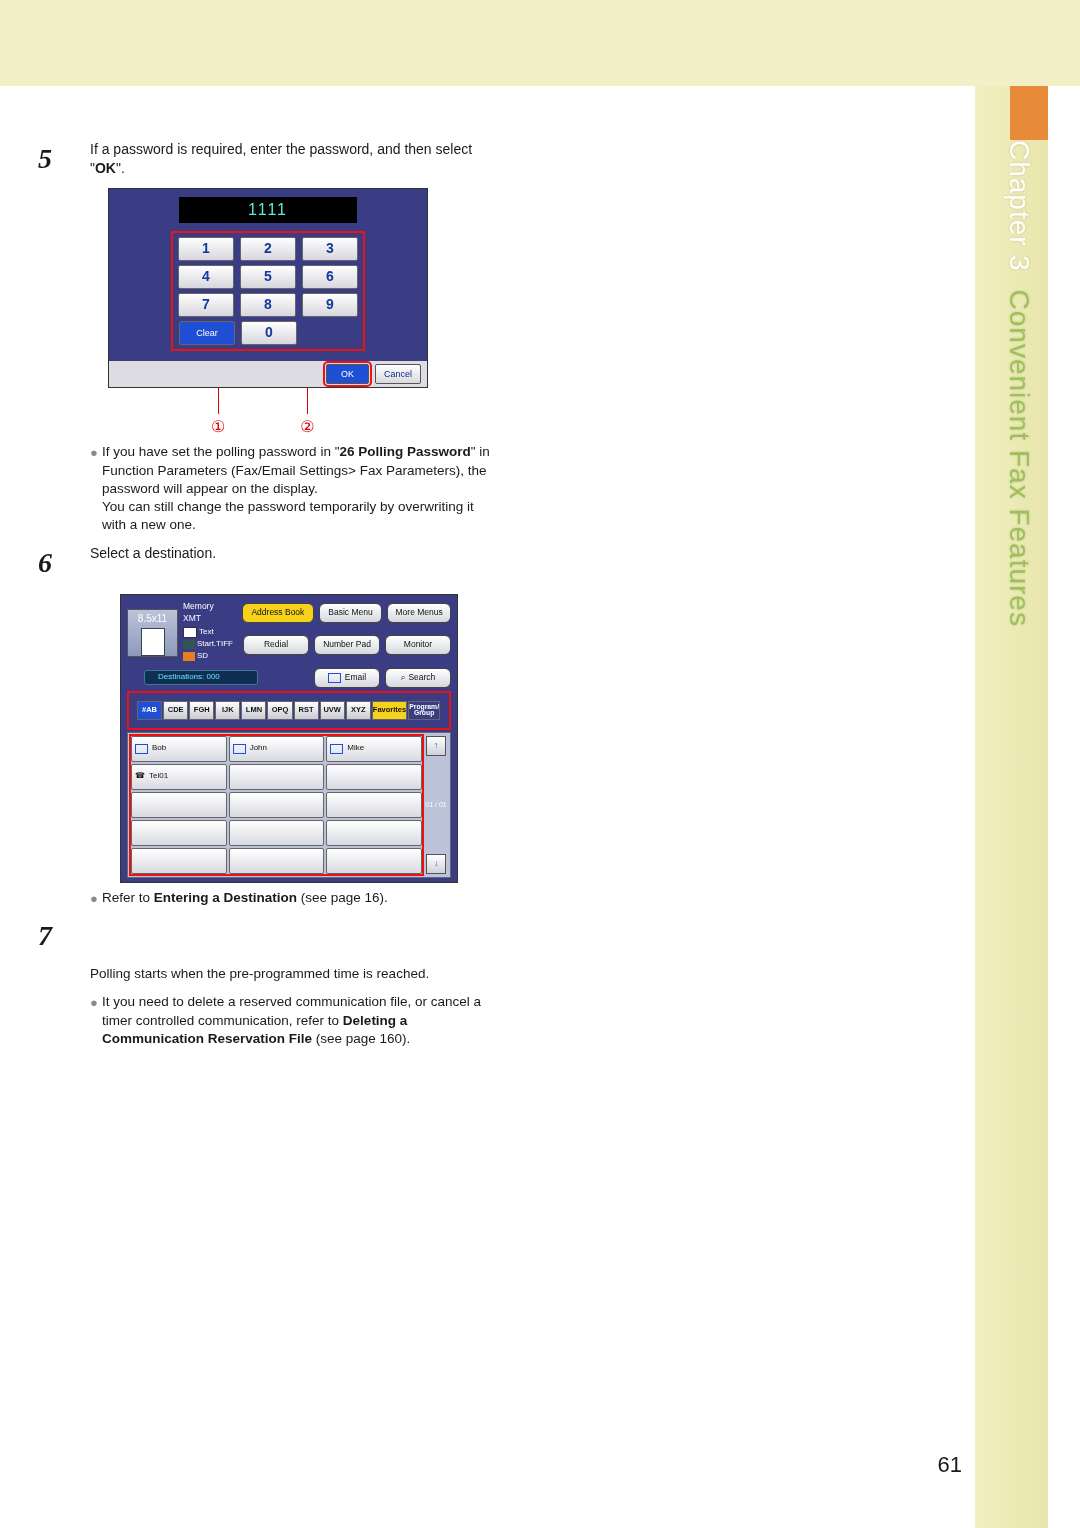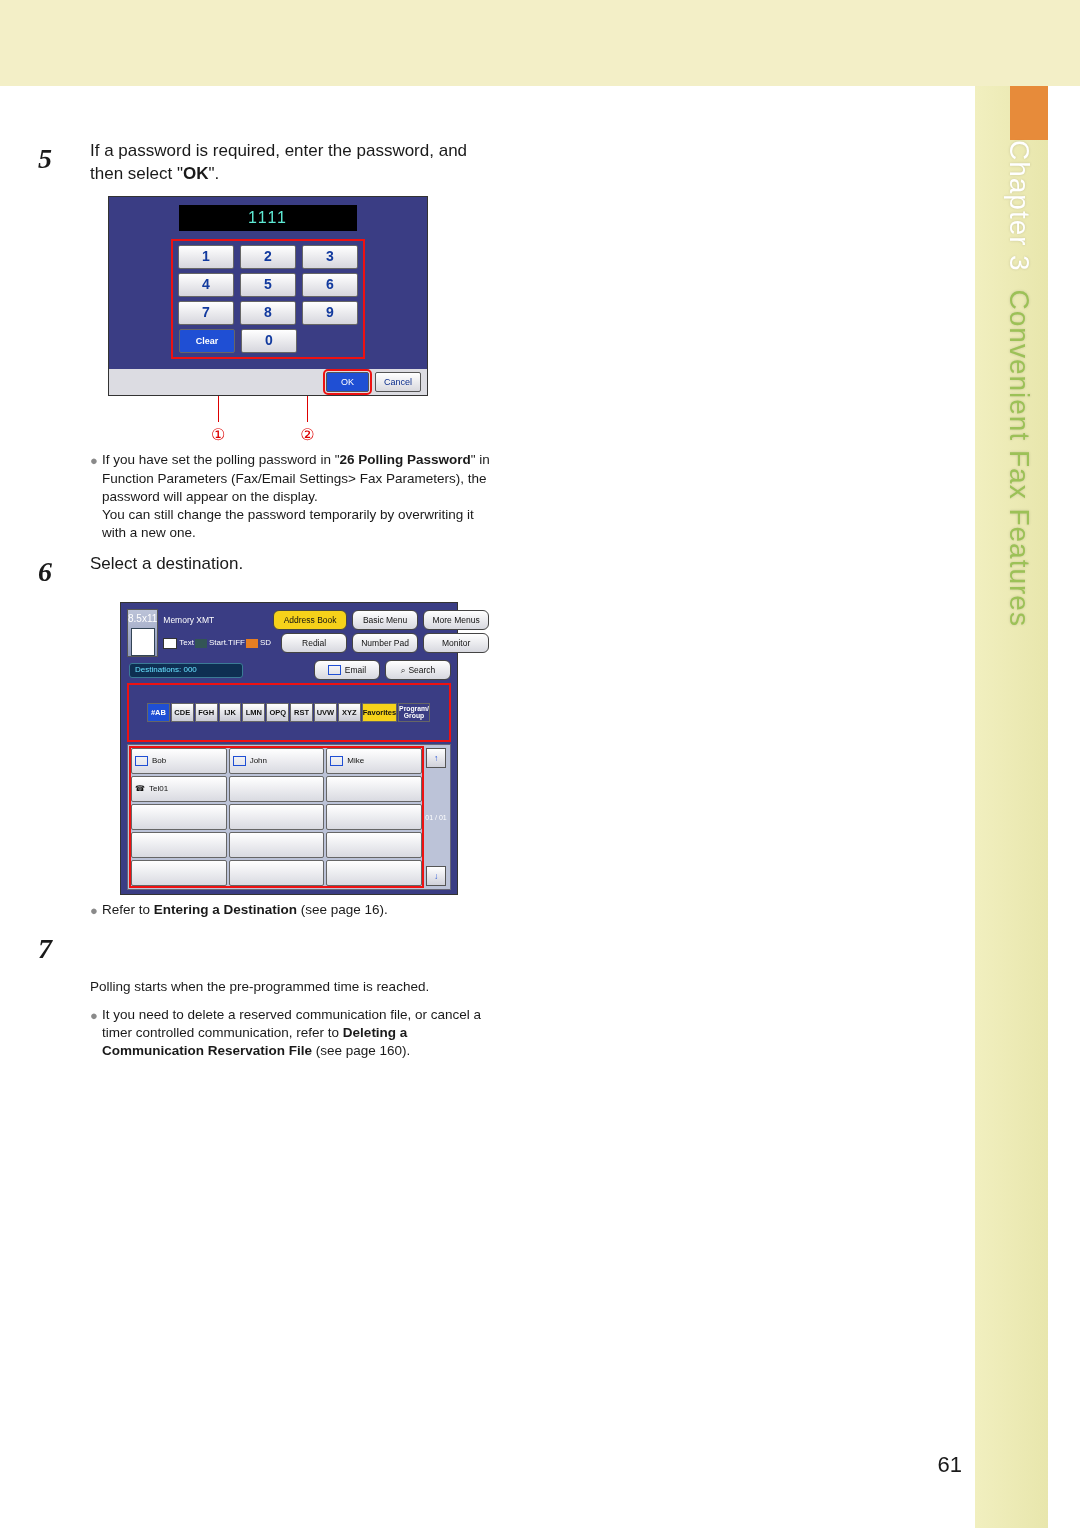--- a/index.html
+++ b/index.html
@@ -6,56 +6,56 @@
   .page{width:1080px;height:1528px;position:relative;background:#fff;overflow:hidden}
   .top-bar{position:absolute;top:0;left:0;right:0;height:86px;background:#f3efc7}
   .orange-chip{position:absolute;top:86px;right:32px;width:38px;height:54px;background:#e78b3a}
   .pale-sidebar{position:absolute;top:86px;right:32px;width:73px;bottom:0;background:linear-gradient(to right,#f1efbf,#e8e6ac)}
   .chapter-label{position:absolute;top:140px;right:42px;writing-mode:vertical-rl;text-orientation:mixed;font-size:28px;color:#fff;letter-spacing:1px;font-weight:400;text-shadow:0 0 3px rgba(0,0,0,.15)}
   .chapter-label .n{margin:0 2px}
   .chapter-label .title{color:#9cc157;font-weight:400}
   .content{position:absolute;top:140px;left:0;width:520px;bottom:0}
   .step{display:flex;align-items:flex-start;margin-bottom:10px}
   .step-num{width:90px;min-width:90px;text-align:center;font-style:italic;font-weight:700;font-family:"Times New Roman",serif;font-size:28px}
-  .step-body{flex:1;padding-right:22px;font-size:17px}
+  .step-body{flex:1;padding-right:22px;font-size:14px}
   .sub{margin-left:90px;padding-right:22px;font-size:13.5px;line-height:1.35;margin-bottom:10px}
   .note{display:flex;align-items:flex-start;margin-bottom:8px}
   .bullet{width:12px;color:#8a8a8a;font-size:13px;padding-top:1px}
   .note-text{flex:1}
   .bold{font-weight:700}
   .fig{margin:10px 0 6px 108px;width:335px}
   .fig-a{margin:12px 0 6px 120px;width:310px}
   .page-num{position:absolute;bottom:48px;right:118px;font-size:22px}
   
   .screen{width:320px;background:#3a3d84;border:1px solid #333;padding:8px 8px 0;box-sizing:border-box}
   .display{margin:0 auto 8px;width:178px;height:26px;background:#000;color:#5eead4;text-align:center;font-size:16px;letter-spacing:2px;line-height:26px}
   .keypad{margin:0 auto;width:190px;border:2px solid #e11}
   .krow{display:flex;justify-content:center;gap:6px;margin:4px 0}
   .key{width:54px;height:22px;background:linear-gradient(#fff,#d6d6dd);border:1px solid #666;border-radius:2px;display:flex;align-items:center;justify-content:center;font-size:14px;font-weight:700;color:#123a9e}
-  .key.clear{background:#1f4fd4;color:#fff;font-size:9px;font-weight:700}
+  .key.clear{background:#1f4fd4;color:#fff;font-size:9px;font-weight:400}
   .bottom-bar{margin:10px -8px 0;background:#dcdce2;height:26px;display:flex;align-items:center;justify-content:flex-end;padding:0 6px;gap:6px}
   .btn{height:18px;display:flex;align-items:center;justify-content:center;font-size:9px;border:1px solid #555;border-radius:2px;padding:0 8px;background:linear-gradient(#fff,#d8d8de);color:#0a2c8c}
   .btn.ok{background:#1f4fd4;color:#fff;padding:0 14px;outline:2px solid #e11;outline-offset:1px}
   .callouts{width:320px;display:flex;justify-content:flex-start}
   .co{color:#d00;font-size:16px;text-align:center}
   .co-line{width:1px;height:26px;background:#d00;margin:0 auto 2px}
   .co1{margin-left:103px}
   .co2{margin-left:75px}
   
   .dest{width:338px;background:#3a3d84;border:1px solid #333;padding:6px 6px 4px;box-sizing:border-box;font-size:8.5px;color:#111}
   .dest .row{display:flex;align-items:center;gap:5px;margin-bottom:3px}
   .chip{height:18px;display:flex;align-items:center;justify-content:center;border:1px solid #444;border-radius:6px;background:linear-gradient(#fff,#d7d8df)}
   .chip.yellow{background:#f6d21a}
   .left-panel{width:56px;height:48px;background:linear-gradient(#bcc3d8,#8e99bb);border:1px solid #555;display:flex;flex-direction:column;align-items:center;justify-content:flex-start;color:#fff;font-size:10px;padding-top:2px;box-sizing:border-box}
   .doc-icon{width:22px;height:28px;background:#fff;border:1px solid #345;margin-top:2px}
-  .settings{display:flex;flex-direction:row;gap:1px;color:#fff;font-size:8px}
+  .settings{display:flex;flex-direction:column;gap:1px;color:#fff;font-size:8px}
   .settings div{display:flex;align-items:center}
   .settings .ic{width:12px;height:9px;margin-right:2px}
-  .dest-count{width:114px;height:15px;border:1px solid #3b7b96;border-radius:3px;background:#0e2f52;color:#68e0ff;font-size:8px;display:flex;align-items:center;padding:0 5px;box-sizing:border-box;margin-left:2px}
-  .tabs{display:flex;margin-top:2px;border:2px solid #e11;padding:18px}
+  .dest-count{width:114px;height:15px;border:1px solid #3b7b96;border-radius:3px;background:#0e2f52;color:#68e0ff;font-size:8px;display:flex;align-items:center;padding:0 13px;box-sizing:border-box;margin-left:17px}
+  .tabs{display:flex;margin-top:2px;border:2px solid #e11;padding:8px}
   .tab{flex:1;height:17px;background:linear-gradient(#fff,#c9cad4);border:1px solid #666;display:flex;align-items:center;justify-content:center;font-size:7.5px;font-weight:700;margin-right:1px}
   .tab.sel{background:#1f4fd4;color:#fff}
   .tab.fav{background:#f6d21a}
   .tab.prg{background:#3a3d84;color:#fff;font-size:6.8px;text-align:center;line-height:1}
   .listbox{background:#bcc3d8;border:1px solid #667;margin-top:2px;padding:3px;display:flex}
   .slots{flex:1;outline:2px solid #e11}
   .slot-row{display:flex;gap:2px;margin-bottom:2px}
   .slot{flex:1;height:16px;background:linear-gradient(#fff,#d9dae1);border:1px solid #666;border-radius:2px;display:flex;align-items:center;font-size:8px;padding:12px 3px;box-sizing:border-box}
   .env{width:11px;height:8px;border:1px solid #1f4fd4;margin-right:4px;display:inline-block}
   .scroll{width:22px;margin-left:3px;display:flex;flex-direction:column;align-items:center;justify-content:space-between}

